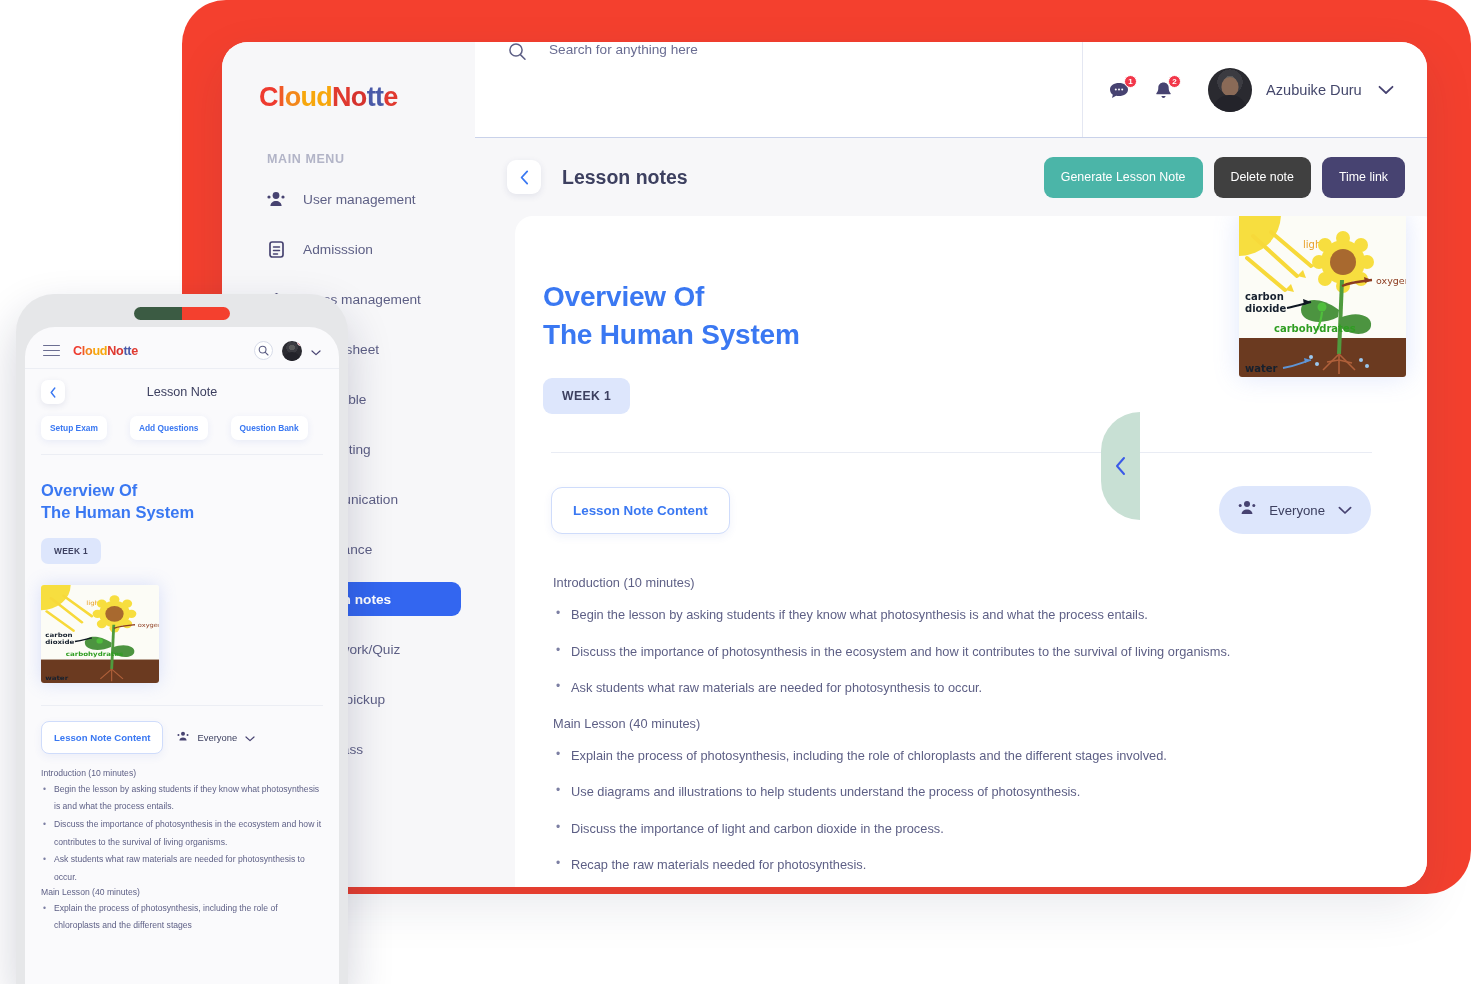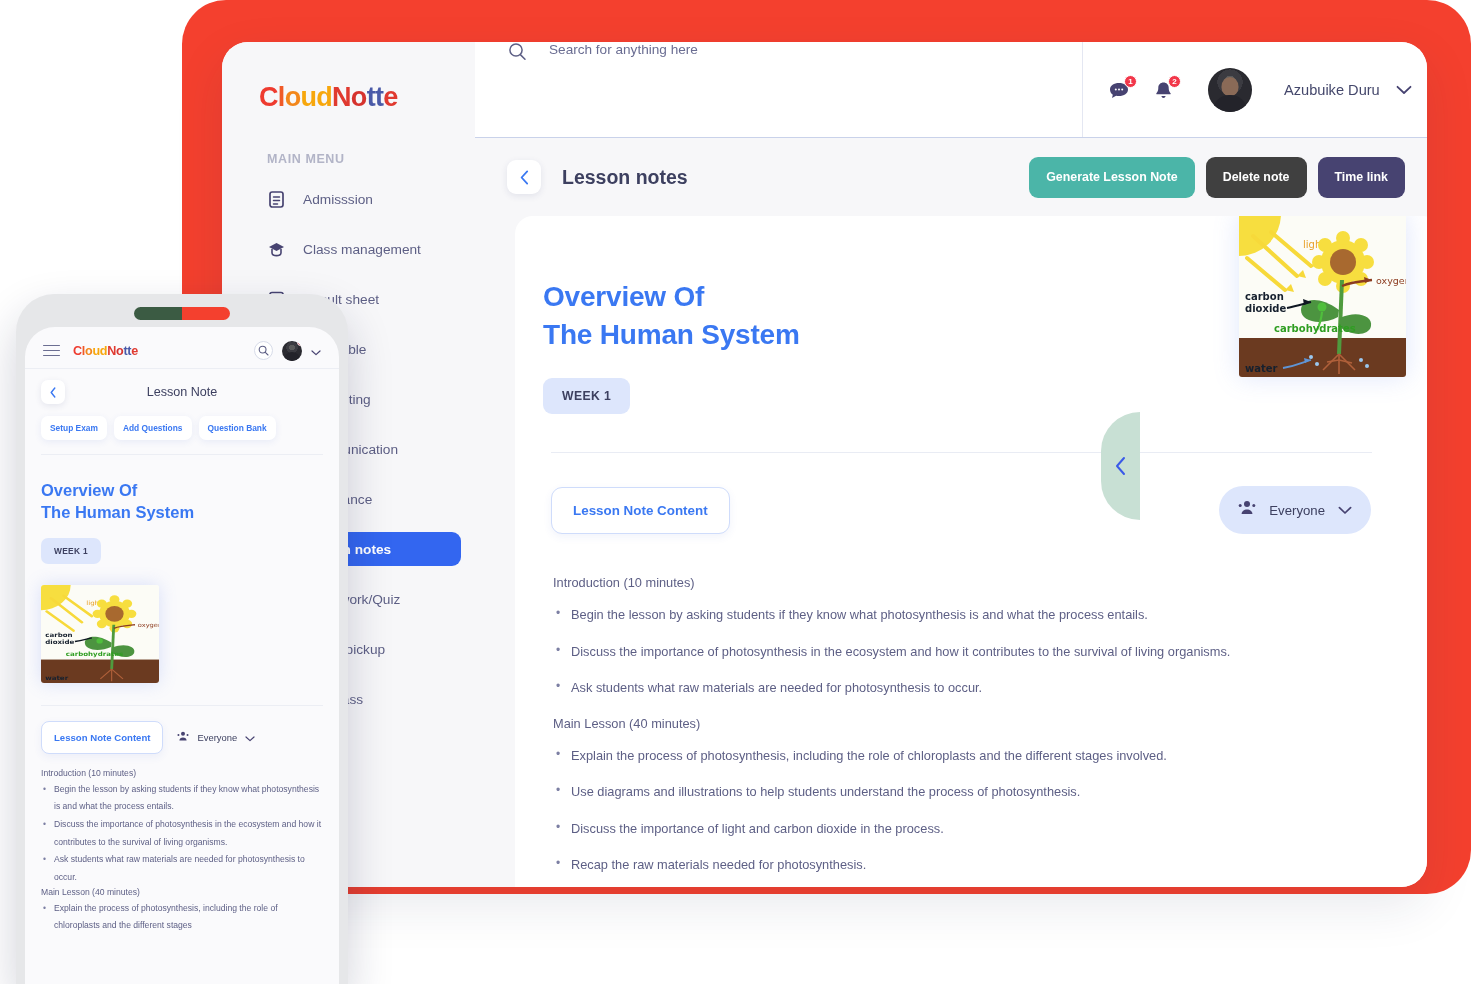--- a/index.html
+++ b/index.html
@@ -111,39 +111,39 @@
     width:17px; height:19px; transform:translateX(-50%);
     border-radius:50% 50% 45% 45%;
     background:#8a6a57;
   }
   .avatar::after{
     content:''; position:absolute; left:50%; top:62%;
     width:34px; height:26px; transform:translateX(-50%);
     border-radius:16px 16px 0 0;
     background:#23232a;
   }
-  .username { margin-left:32px; font-size:14.6px; color:#44476b; white-space:nowrap; }
+  .username { margin-left:14px; font-size:14.6px; color:#44476b; white-space:nowrap; }
   .chev-down { margin-left:16px; cursor:pointer; }
 
   
   .page-head {
     position:absolute; left:253px; top:96px; width:952px; height:78px;
     display:flex; align-items:center;
   }
   .back-btn {
     margin-left:32px; width:34px; height:34px; border-radius:9px;
     background:#fff; box-shadow:0 2px 7px rgba(40,50,110,.10);
     display:flex; align-items:center; justify-content:center; cursor:pointer; flex:none;
   }
   .page-title { margin-left:21px; font-size:19.5px; font-weight:700; color:#3d4060; white-space:nowrap; }
   .head-actions { margin-left:auto; margin-right:22px; display:flex; gap:11px; }
   .btn {
     border:0; border-radius:9px; color:#fff;
     font-family:"Liberation Sans",sans-serif;
-    font-size:12.4px; font-weight:700; cursor:pointer;
+    font-size:12.4px; font-weight:400; cursor:pointer;
     height:41px; padding:0 17px; white-space:nowrap;
   }
   .btn-generate { background:#4bb5a8; }
   .btn-delete   { background:#404040; }
   .btn-share    { background:#474371; }
 
   
   .content-card {
     position:absolute; left:253px; top:174px;
     width: 926px; height: 671px;
@@ -259,21 +259,21 @@
     position:absolute; right:-2px; top:-2px; width:7px; height:7px; border-radius:50%;
     background:#f2374a; border:1px solid #fff;
   }
   .ph-head { display:flex; align-items:center; padding: 11px 16px 0 16px; }
   .ph-back {
     width:24px;height:24px;border-radius:7px;background:#fff;
     box-shadow:0 2px 6px rgba(40,50,110,.10);
     display:flex;align-items:center;justify-content:center;cursor:pointer;flex:none;
   }
   .ph-title { flex:1; text-align:center; font-size:12.6px; font-weight:400; color:#3d4060; margin-right:24px; }
-  .ph-tabs { display:flex; gap:7px; padding: 12px 6px 0 16px; }
+  .ph-tabs { display:flex; gap:23px; padding: 12px 6px 0 16px; }
   .ph-tab {
     background:#fff; border-radius:7px; padding:7px 9px;
     font-size:8.4px; font-weight:700; color:#3a78f2; white-space:nowrap;
     box-shadow:0 2px 7px rgba(60,90,200,.09); cursor:pointer;
   }
   .ph-rule { height:1px; background:#eceef4; margin: 14px 16px 0 16px; }
 
   .ph-doc-title { padding: 24px 16px 0 16px; font-size:16.5px; font-weight:800; line-height:1.36; color:#3a78f2; }
   .ph-week {
     display:inline-block; margin: 14px 0 0 16px;
@@ -314,20 +314,31 @@
   <div class="app-window">
 
     <div class="sidebar">
       <div class="logo">
         <span class="c1">C</span><span class="c2">l</span><span class="c3">o</span><span class="c4">u</span><span class="c4">d</span><span class="c5">N</span><span class="c6">o</span><span class="c7">tt</span><span class="c8">e</span>
       </div>
       <div class="menu-label">MAIN MENU</div>
       <div class="nav">
 
 
+        <div class="nav-item">
+          <span class="nav-ico">
+            <svg width="18" height="17" viewBox="0 0 18 17">
+                <circle cx="9" cy="4.5" r="3.4" fill="#474371"></circle>
+                <path d="M3.4 15c0-3 2.6-5 5.6-5s5.6 2 5.6 5z" fill="#474371"></path>
+                <circle cx="2" cy="6" r="1.6" fill="#474371"></circle>
+                <circle cx="16" cy="6" r="1.6" fill="#474371"></circle>
+              </svg>
+          </span>
+          <span>User management</span>
+        </div>
 
         <div class="nav-item">
           <span class="nav-ico">
             <svg width="17" height="17" viewBox="0 0 17 17">
                 <rect x="2" y="1" width="13" height="15" rx="2.2" fill="none" stroke="#474371" stroke-width="1.7"></rect>
                 <path d="M5.5 6h6M5.5 9.5h6M5.5 13h4" stroke="#474371" stroke-width="1.5" stroke-linecap="round"></path>
               </svg>
           </span>
           <span>Admisssion</span>
         </div>

